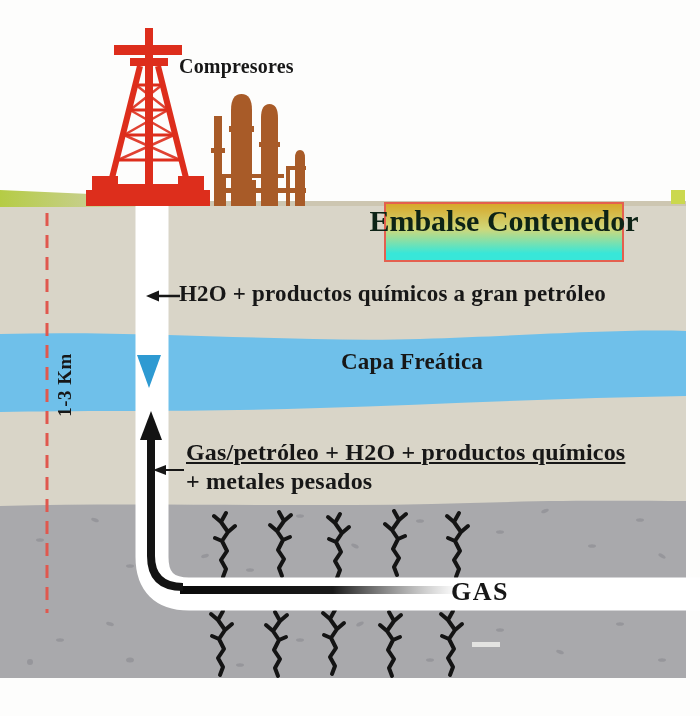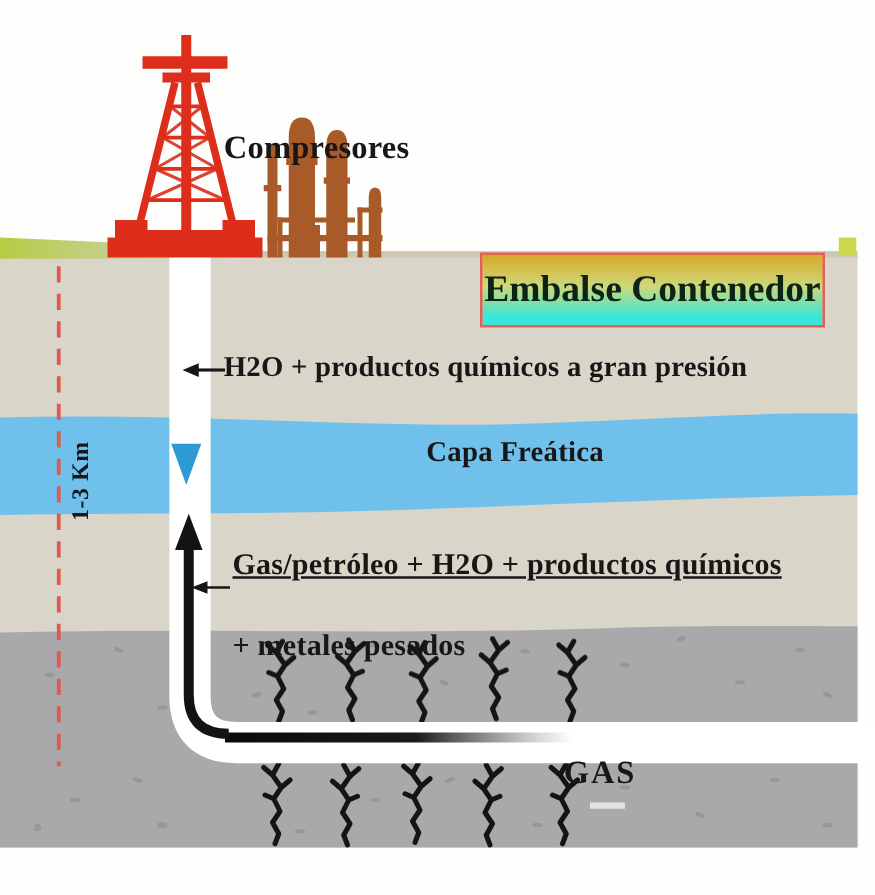--- a/index.html
+++ b/index.html
@@ -13,36 +13,36 @@
     position:relative; width:700px; height:716px; overflow:hidden;
     background:var(--sky);
     font-family:"Liberation Serif","DejaVu Serif",serif;
     color:var(--ink);
   }
   .scene svg{position:absolute; left:0; top:0;}
   .lbl{
     position:absolute; font-weight:bold; white-space:nowrap; line-height:1.05;
     color:var(--ink); letter-spacing:0.2px;
   }
-  .lbl-compresores{left:179px; top:56px; font-size:26px;margin-top:48px;}
+  .lbl-compresores{left:179px; top:56px; font-size:20px;}
   .lbl-h2o{left:179px; top:282px; font-size:23px;}
   .lbl-capa{left:341px; top:350px; font-size:23px;text-align:right;}
   .lbl-gas1{left:186px; top:440px; font-size:24px;text-decoration:underline;}
-  .lbl-gas2{left:186px; top:469px; font-size:24px;margin-top:36px;}
+  .lbl-gas2{left:186px; top:469px; font-size:24px;}
   .lbl-km{
     left:65px; top:385px; font-size:19px; letter-spacing:0.5px;
     transform:translate(-50%,-50%) rotate(-90deg);
   }
-  .lbl-gas{left:451px; top:578px; font-size:26px; letter-spacing:1.5px;margin-top:26px;}
+  .lbl-gas{left:451px; top:578px; font-size:26px; letter-spacing:1.5px;}
   .lbl-esquisto{left:25px; top:605px; font-size:54px; letter-spacing:1px;}
   .embalse-box{
-    position:absolute; left:384px; top:202px; width:276px; height:60px;
+    position:absolute; left:384px; top:202px; width:240px; height:60px;
     border:2px solid var(--boxborder);
     background:linear-gradient(180deg,#d8a82a 0%,#cfd87a 45%,#38e7d9 88%);
-    display:flex; align-items:center; justify-content:center;
+    display:flex; justify-content:center;
     font-weight:bold; font-size:30px; color:#0d2316; white-space:nowrap;
     box-sizing:border-box;
   }
 </style>
 </head>
 <body>
 
 <div class="scene">
 
   <svg width="700" height="716" viewBox="0 0 700 716">
@@ -193,21 +193,21 @@
       <polygon points="153,470 166,465 166,475" fill="var(--ink)"></polygon>
     </g>
   </svg>
 
   <div class="embalse-box">
     <span>Embalse Contenedor</span>
   </div>
 
   <div class="lbl lbl-compresores">Compresores</div>
 
-  <div class="lbl lbl-h2o">H2O + productos químicos a gran presión</div>
+  <div class="lbl lbl-h2o">H2O + productos químicos a gran petróleo</div>
 
   <div class="lbl lbl-capa">Capa Freática</div>
 
   <div class="lbl lbl-gas1">Gas/petróleo + H2O + productos químicos</div>
   <div class="lbl lbl-gas2">+ metales pesados</div>
 
   <div class="lbl lbl-km">1-3 Km</div>
 
   <div class="lbl lbl-gas">GAS</div>
 

